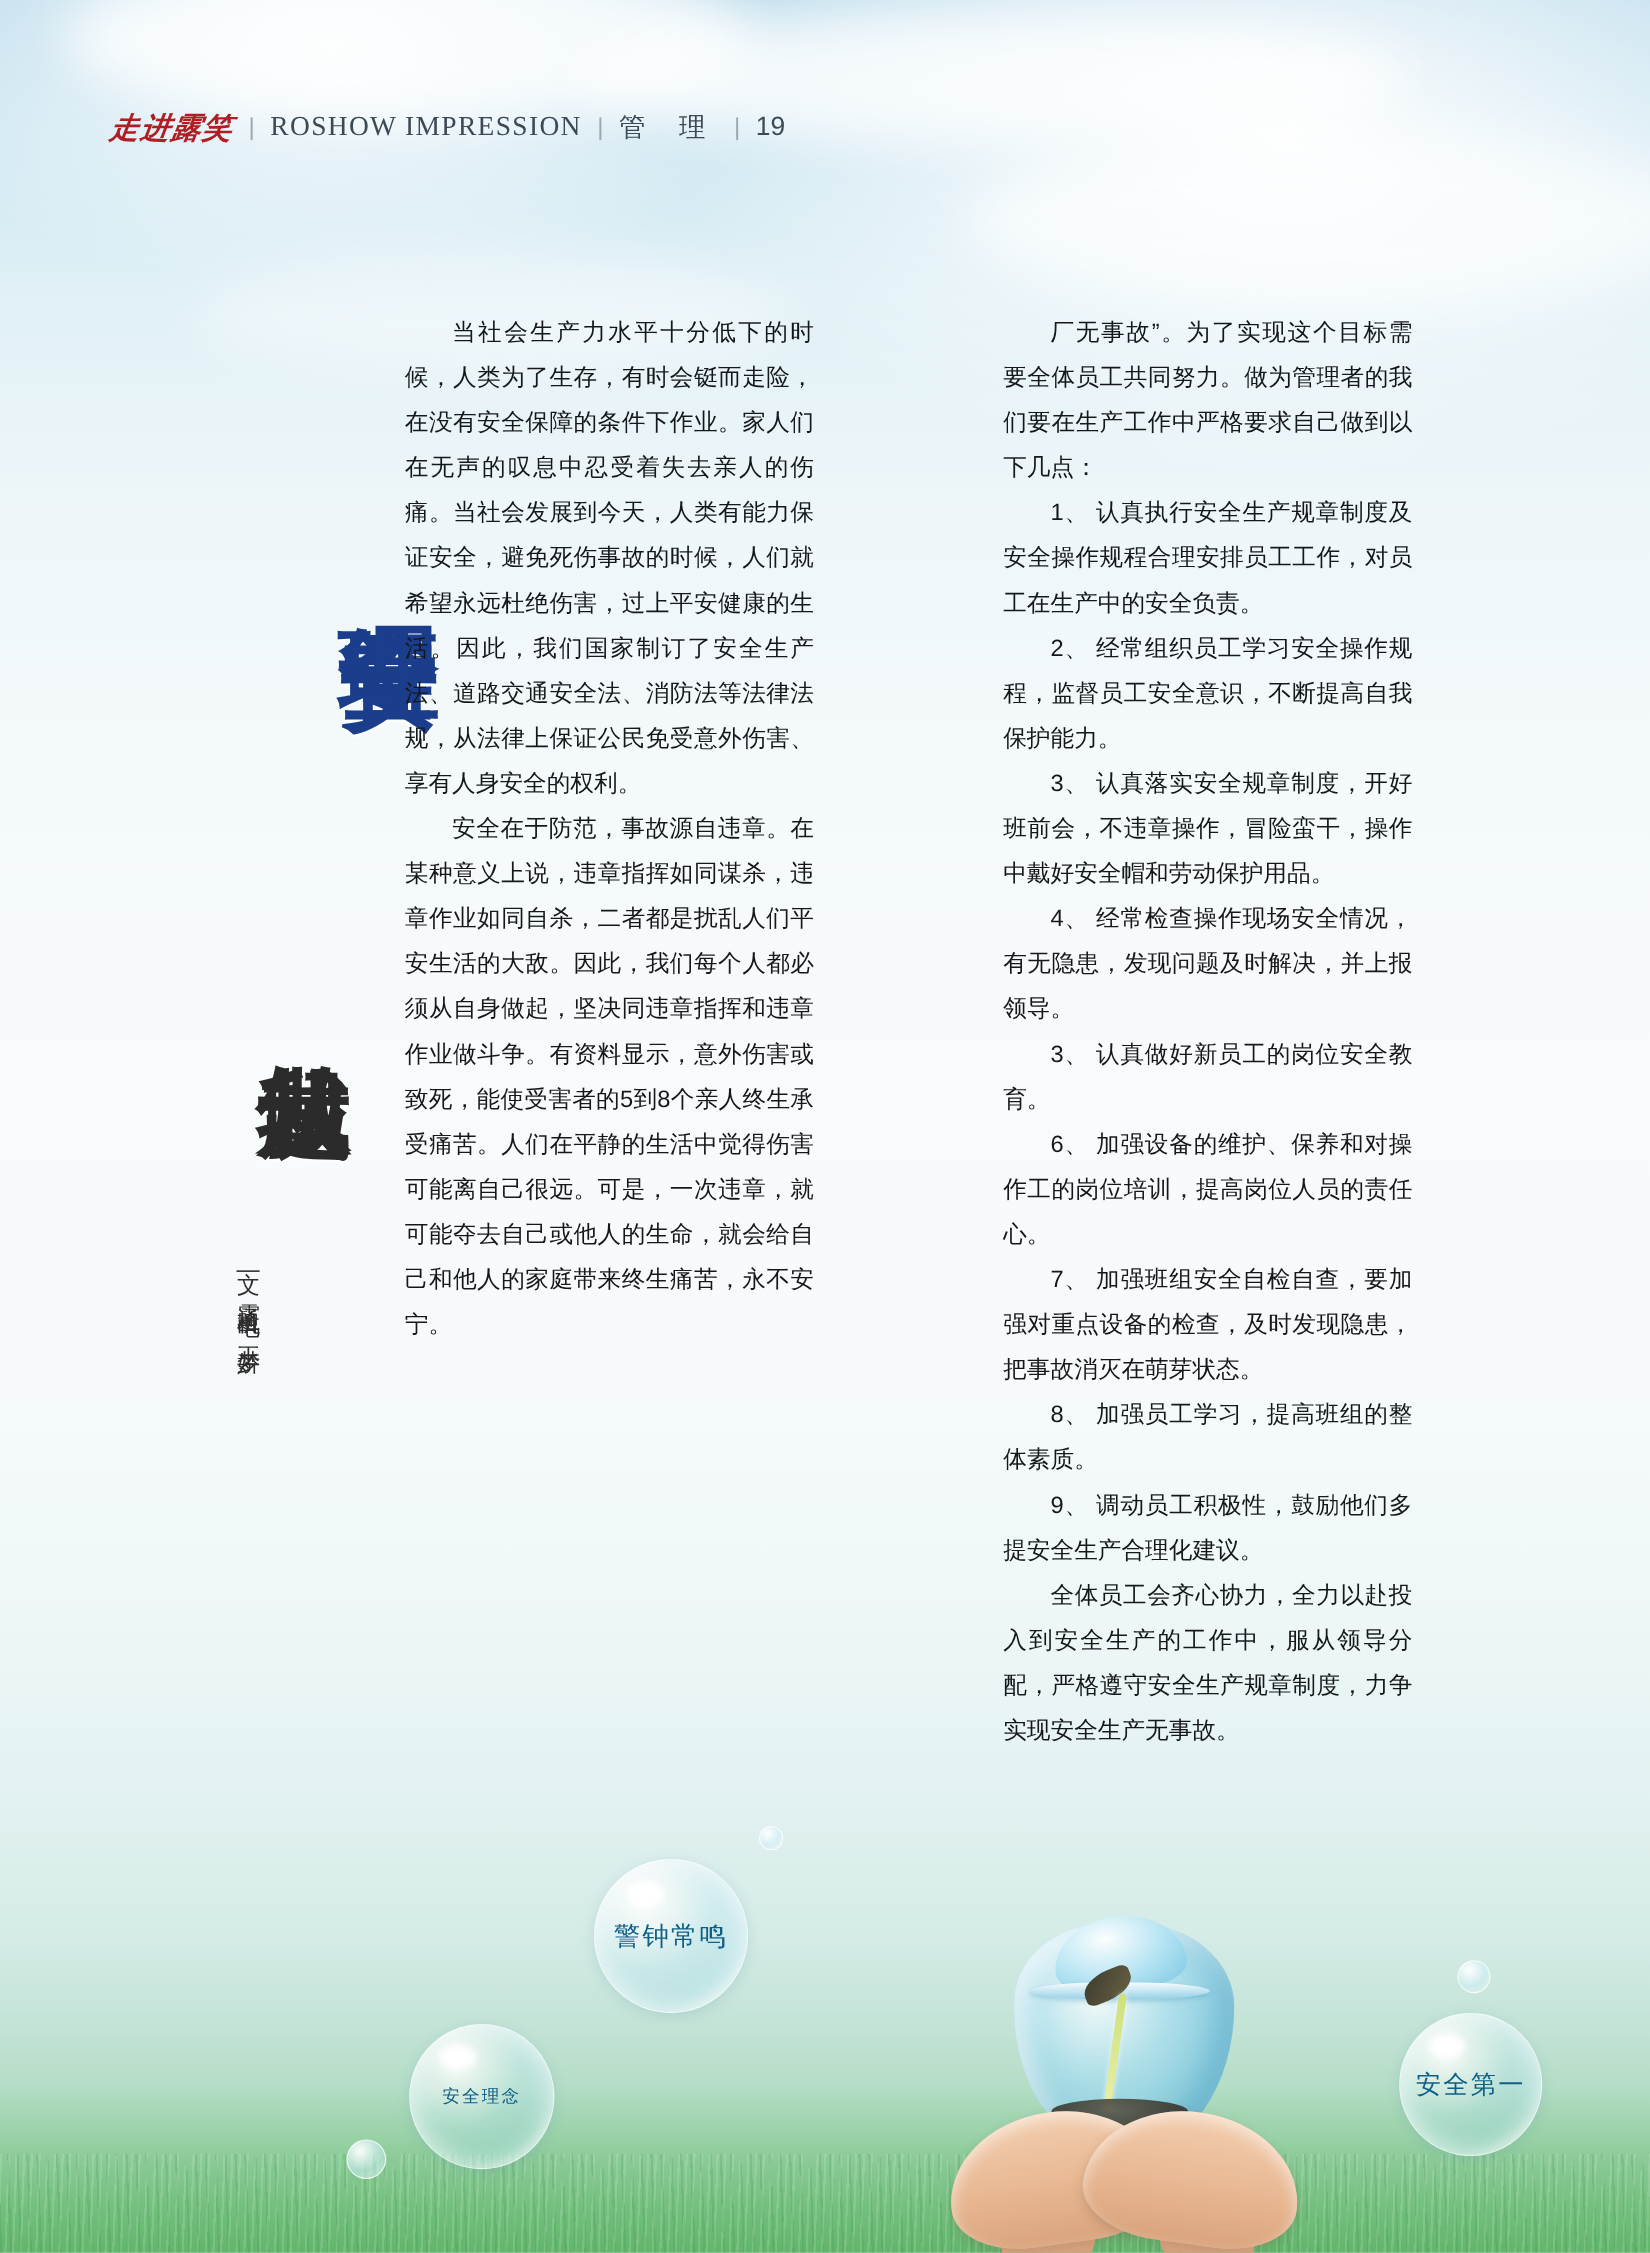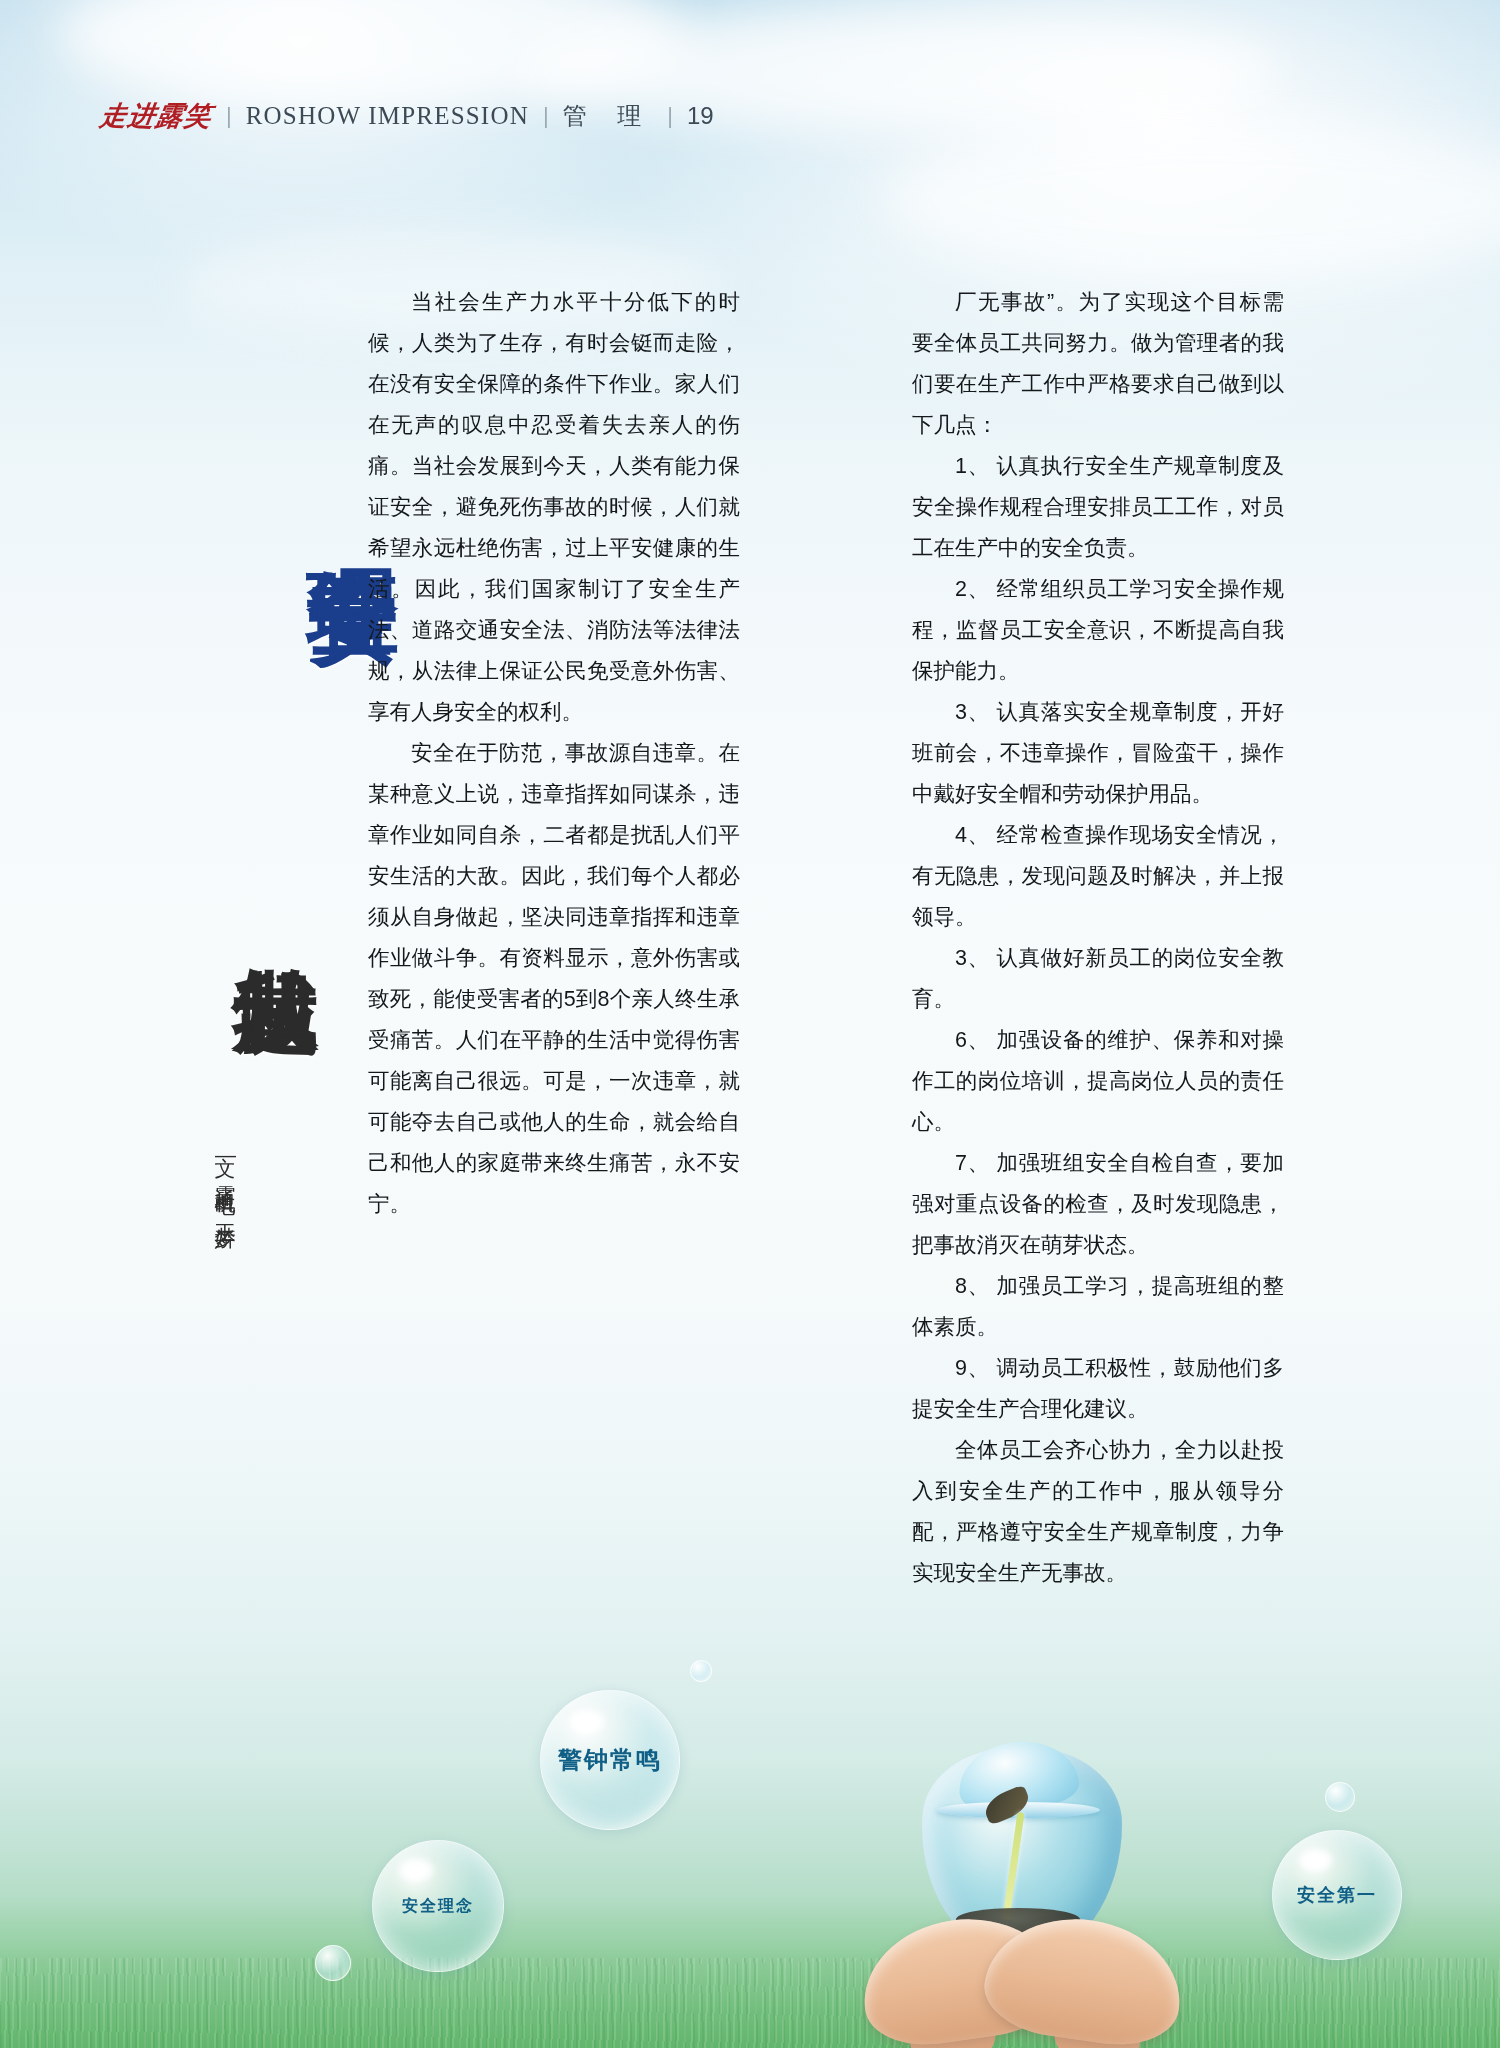--- a/index.html
+++ b/index.html
@@ -188,37 +188,37 @@
     position: absolute;
     border-radius: 50%;
     background:
       radial-gradient(circle at 32% 26%, rgba(255,255,255,0.95) 0%, rgba(255,255,255,0.55) 18%, rgba(190,232,246,0.34) 46%, rgba(150,215,238,0.30) 72%, rgba(255,255,255,0.55) 100%);
     box-shadow: inset 0 0 26px rgba(255,255,255,0.85), 0 3px 12px rgba(90,150,175,0.22);
     border: 1px solid rgba(255,255,255,0.75);
     display: flex;
     align-items: center;
     justify-content: center;
     color: #0f5f86;
-    font-weight: bold;
+    font-weight: normal;
     letter-spacing: 2px;
   }
   .bubble:after {
     content: "";
     position: absolute;
     top: 14%;
     left: 20%;
     width: 26%;
     height: 17%;
     border-radius: 50%;
     background: rgba(255,255,255,0.9);
     filter: blur(3px);
   }
   #bubble-jingzhong { left: 540px; top: 1690px; width: 138px; height: 138px; font-size: 24px; }
   #bubble-linian    { left: 372px; top: 1840px; width: 130px; height: 130px; font-size: 16px; }
-  #bubble-diyi      { left: 1272px; top: 1830px; width: 128px; height: 128px; font-size: 18px; }
+  #bubble-diyi      { left: 1272px; top: 1830px; width: 128px; height: 128px; font-size: 23px; }
   .minibubble {
     position: absolute;
     border-radius: 50%;
     background: radial-gradient(circle at 34% 28%, rgba(255,255,255,0.95) 0%, rgba(205,238,250,0.5) 55%, rgba(255,255,255,0.5) 100%);
     border: 1px solid rgba(255,255,255,0.8);
   }
   #minibubble-1 { left: 315px; top: 1945px; width: 34px; height: 34px; }
   #minibubble-2 { left: 1325px; top: 1782px; width: 28px; height: 28px; }
   #minibubble-3 { left: 690px; top: 1660px; width: 20px; height: 20px; }
 

